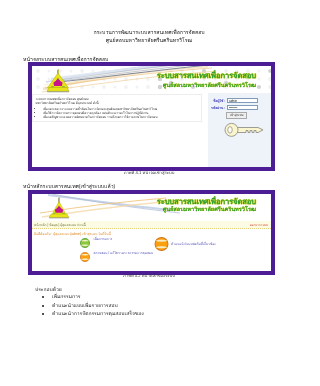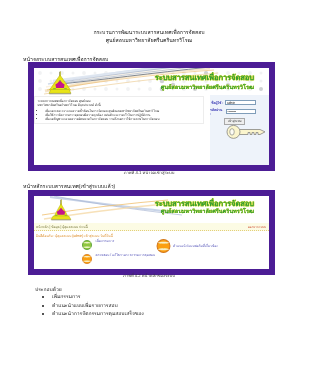--- a/index.html
+++ b/index.html
@@ -12,21 +12,21 @@
   .doc-title{position:absolute;left:0;top:29px;width:298px;text-align:center;
              font-size:5.2px;line-height:7.6px;color:#1a1a1a;}
   .sec-head{position:absolute;font-size:5.2px;color:#1a1a1a;}
   .sec1-head{left:23px;top:55px;}
   .sec2-head{left:23px;top:182px;}
   .caption{position:absolute;width:298px;text-align:center;font-size:4.2px;color:#333;}
   .cap1{left:0;top:169px;}
   .cap2{left:0;top:272px;}
 
   
-  .shot{position:absolute;background:#fff;border:6px solid #4c1d95;overflow:hidden;box-sizing:border-box;}
+  .shot{position:absolute;background:#fff;border:4px solid #4c1d95;overflow:hidden;box-sizing:border-box;}
   .shot1{left:28px;top:62px;width:247px;height:109px;}
   .shot2{left:28px;top:190px;width:247px;height:85px;}
   .shot2 .banner{height:27px;}
 
   
   .banner{position:relative;width:100%;background:#ffffff;overflow:hidden;}
   .banner svg{position:absolute;left:0;top:0;}
   .banner .logo{position:absolute;}
   .bt{position:absolute;right:15px;text-align:right;font-weight:bold;
       color:#2f9b33;white-space:nowrap;}

